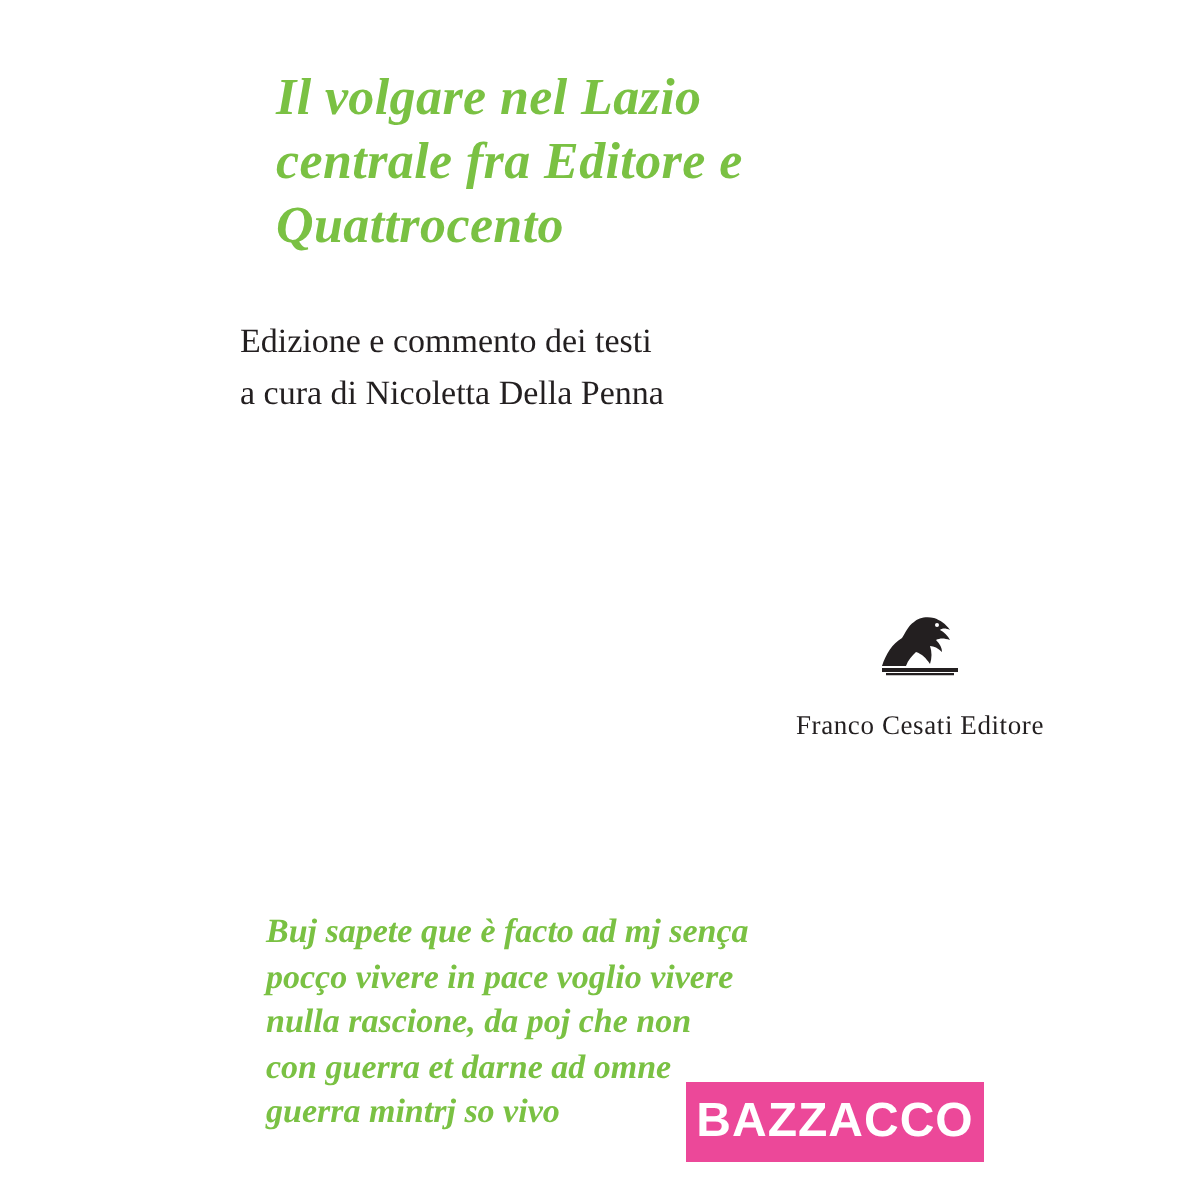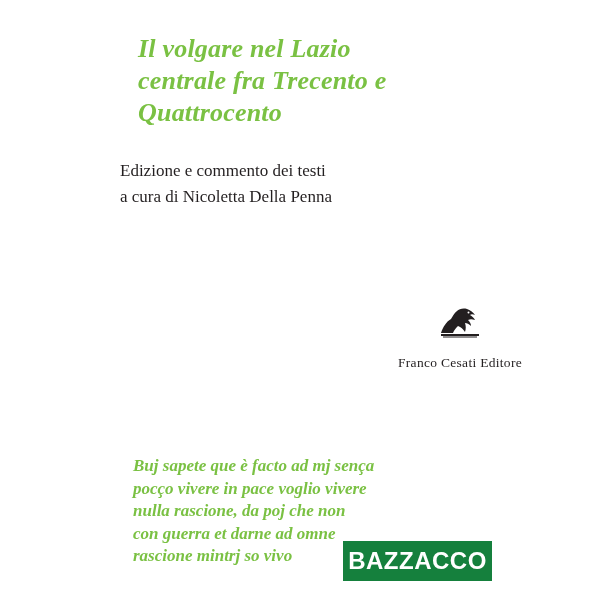--- a/index.html
+++ b/index.html
@@ -90,21 +90,21 @@
     line-height: 22.5px;
     color: #7ac143;
     white-space: nowrap;
   }
   .series-badge {
     position: absolute;
     left: 343px;
     top: 541px;
     width: 149px;
     height: 40px;
-    background: #15803d;
+    background: #ec4899;
     display: flex;
     align-items: center;
     justify-content: center;
   }
   .series-badge span {
     font-family: "Liberation Sans", sans-serif;
     font-weight: bold;
     font-size: 24px;
     letter-spacing: 0.5px;
     color: #ffffff;
@@ -112,21 +112,21 @@
 </style>
 </head>
 <body>
 
 <div class="page">
 
   <div class="left-band"></div>
 
   <div class="title-block">
     <div class="title-line">Il volgare nel Lazio</div>
-    <div class="title-line">centrale fra Trecento e</div>
+    <div class="title-line">centrale fra Editore e</div>
     <div class="title-line">Quattrocento</div>
   </div>
 
   <div class="subtitle-block">
     <div class="subtitle-line">Edizione e commento dei testi</div>
     <div class="subtitle-line">a cura di Nicoletta Della Penna</div>
   </div>
 
   <div class="publisher-block">
     <div class="logo-mark">
@@ -139,20 +139,20 @@
       </svg>
     </div>
     <div class="publisher-name">Franco Cesati Editore</div>
   </div>
 
   <div class="quote-block">
     <div class="quote-line">Buj sapete que è facto ad mj sença</div>
     <div class="quote-line">pocço vivere in pace voglio vivere</div>
     <div class="quote-line">nulla rascione, da poj che non</div>
     <div class="quote-line">con guerra et darne ad omne</div>
-    <div class="quote-line">rascione mintrj so vivo</div>
+    <div class="quote-line">guerra mintrj so vivo</div>
   </div>
 
   <div class="series-badge">
     <span>BAZZACCO</span>
   </div>
 
 </div>
 
 </body></html>

